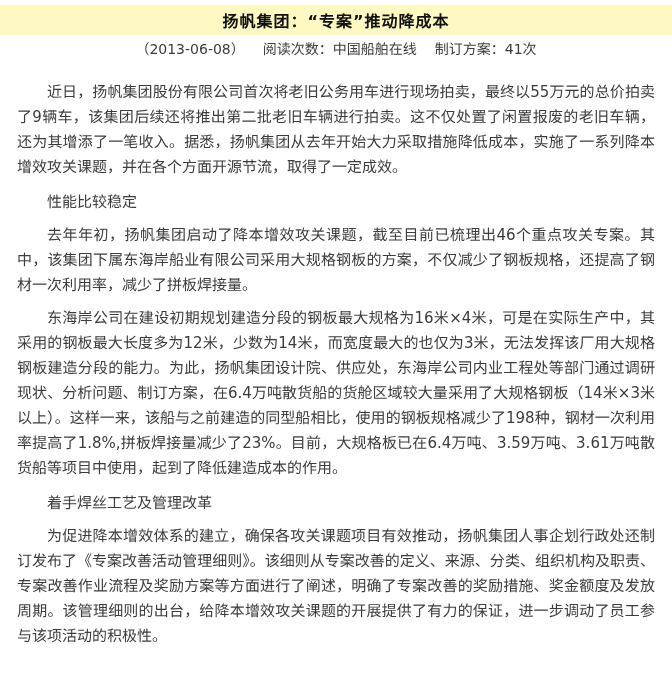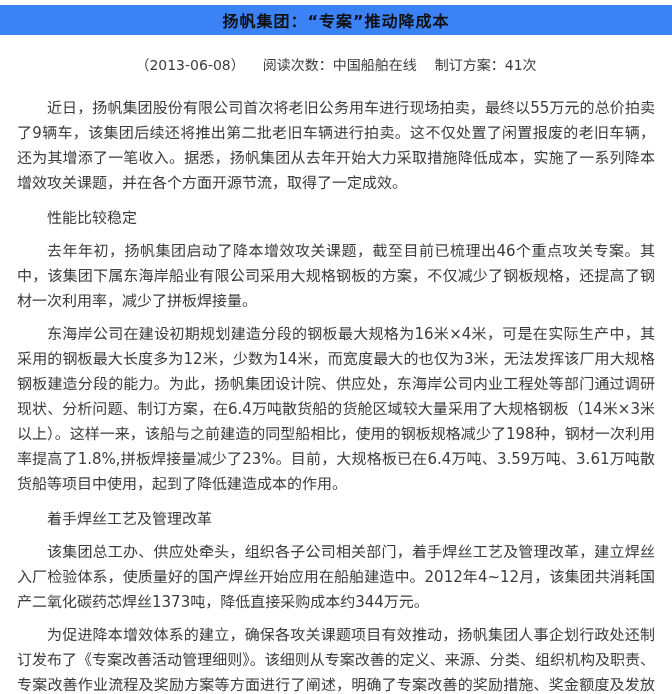--- a/index.html
+++ b/index.html
@@ -11,42 +11,41 @@
   .page {
     width: 672px;
     height: 694px;
     margin: 0 auto;
     background: #ffffff;
     overflow: hidden;
     box-sizing: border-box;
   }
   .title-bar {
     margin-top: 5px;
-    background: #3b82f6;
+    background: #fef9c3;
     height: 30px;
     display: flex;
     align-items: center;
     justify-content: center;
   }
   .page-title {
     margin: 0;
     font-size: 16px;
     font-weight: bold;
     color: #111111;
     letter-spacing: 1px;
   }
   .meta-line {
     height: 26px;
     display: flex;
     align-items: center;
     justify-content: center;
     font-size: 14px;
     color: #3c3c3c;
     white-space: nowrap;
-    margin-top: 16px;
   }
   .meta-line span { margin: 0 9px; }
   .article-body {
     padding: 11px 9px 0 9px;
     font-size: 15px;
     line-height: 25px;
     color: #3c3c3c;
     text-align: justify;
   }
   .article-body p {
@@ -77,18 +76,17 @@
 
     <p class="section-heading">性能比较稳定</p>
 
     <p>去年年初，扬帆集团启动了降本增效攻关课题，截至目前已梳理出46个重点攻关专案。其中，该集团下属东海岸船业有限公司采用大规格钢板的方案，不仅减少了钢板规格，还提高了钢材一次利用率，减少了拼板焊接量。</p>
 
     <p>东海岸公司在建设初期规划建造分段的钢板最大规格为16米×4米，可是在实际生产中，其采用的钢板最大长度多为12米，少数为14米，而宽度最大的也仅为3米，无法发挥该厂用大规格钢板建造分段的能力。为此，扬帆集团设计院、供应处，东海岸公司内业工程处等部门通过调研现状、分析问题、制订方案，在6.4万吨散货船的货舱区域较大量采用了大规格钢板（14米×3米以上）。这样一来，该船与之前建造的同型船相比，使用的钢板规格减少了198种，钢材一次利用率提高了1.8%,拼板焊接量减少了23%。目前，大规格板已在6.4万吨、3.59万吨、3.61万吨散货船等项目中使用，起到了降低建造成本的作用。</p>
 
     <p class="section-heading">着手焊丝工艺及管理改革</p>
 
 
-    <p>该集团总工办、供应处牵头，组织各子公司相关部门，着手焊丝工艺及管理改革，建立焊丝入厂检验体系，使质量好的国产焊丝开始应用在船舶建造中。2012年4~12月，该集团共消耗国产二氧化碳药芯焊丝1373吨，降低直接采购成本约344万元。</p>
 
     <p>为促进降本增效体系的建立，确保各攻关课题项目有效推动，扬帆集团人事企划行政处还制订发布了《专案改善活动管理细则》。该细则从专案改善的定义、来源、分类、组织机构及职责、专案改善作业流程及奖励方案等方面进行了阐述，明确了专案改善的奖励措施、奖金额度及发放周期。该管理细则的出台，给降本增效攻关课题的开展提供了有力的保证，进一步调动了员工参与该项活动的积极性。</p>
   </div>
 
 </div>
 
 </body></html>

